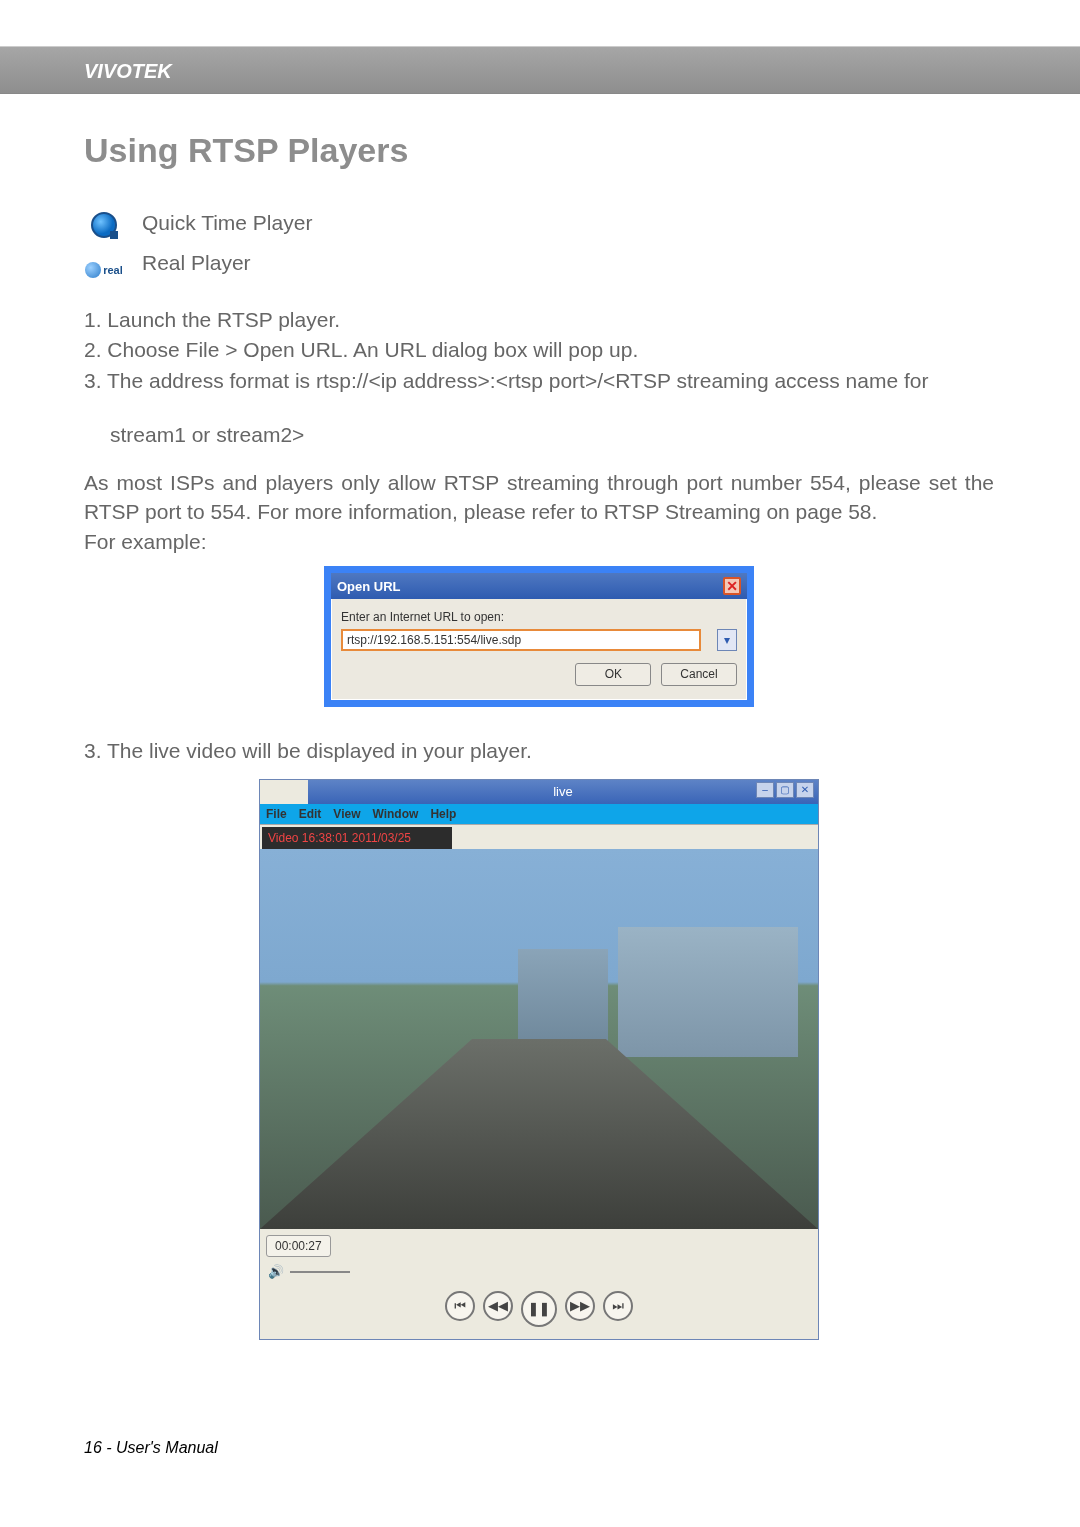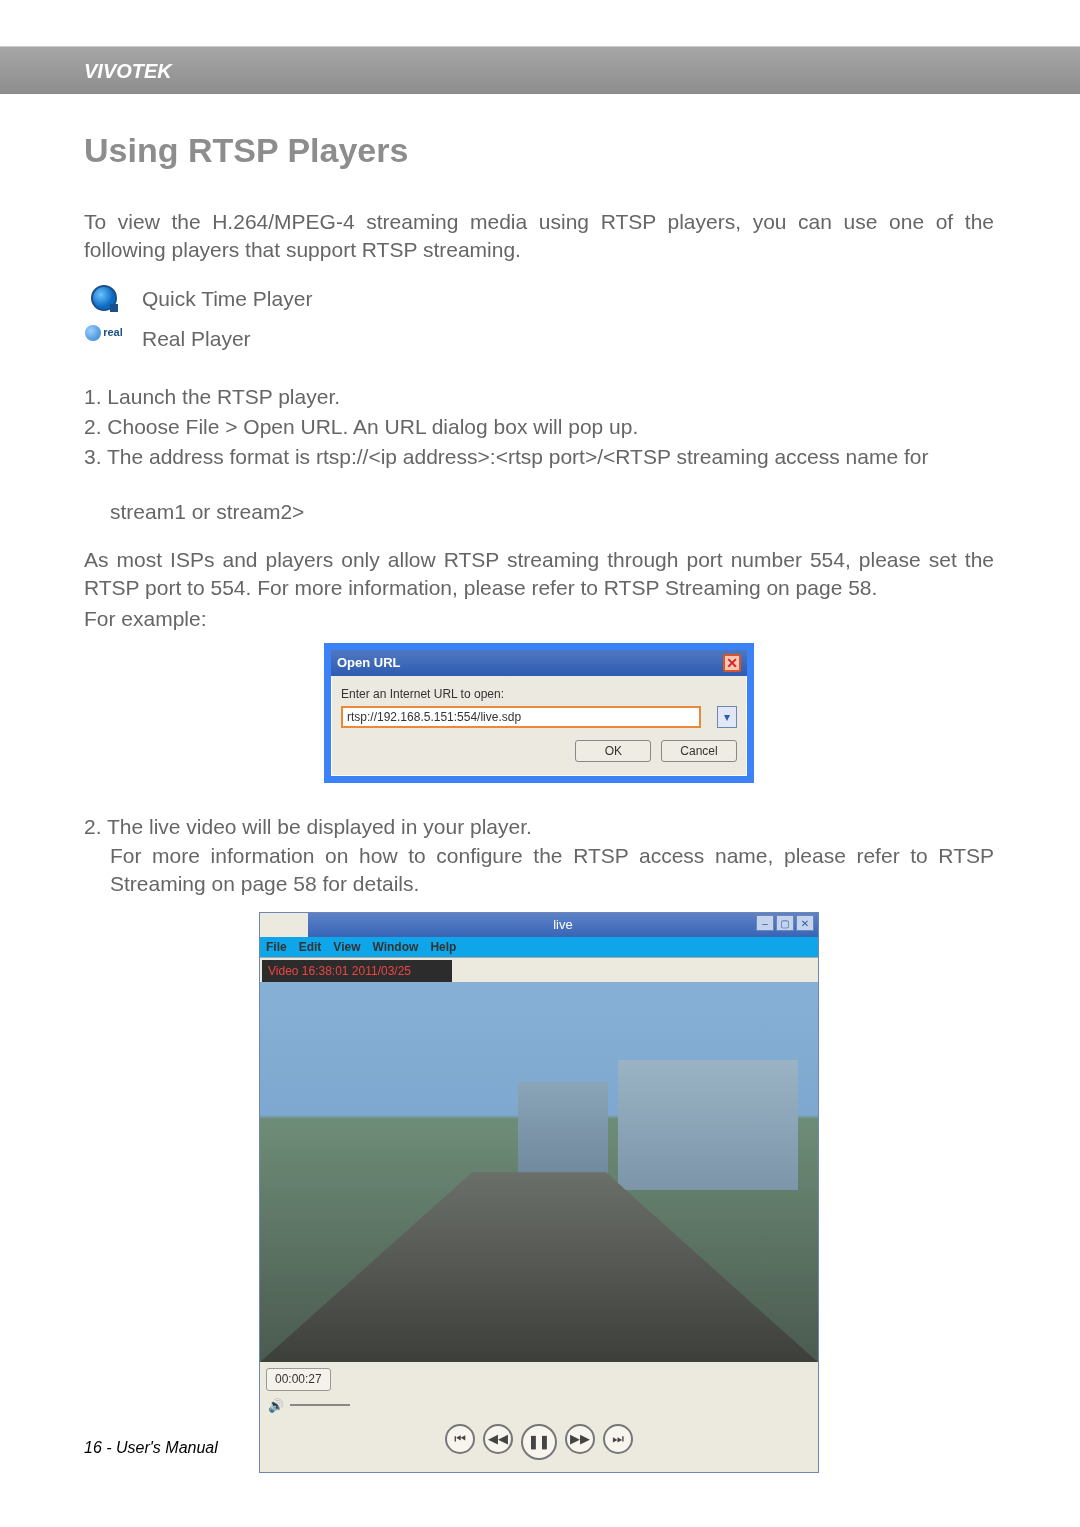--- a/index.html
+++ b/index.html
@@ -37,21 +37,21 @@
   }
   h2.section-title {
     font-size: 34px;
     font-weight: bold;
     color: #8d8d8d;
     margin-bottom: 34px;
   }
   .para-justify { text-align: justify; margin-bottom: 20px; }
   .player-list { margin: 18px 0 28px 0; }
   .player-row { display: flex; align-items: center; gap: 18px; margin-bottom: 10px; }
-  .icon-box { width: 40px; height: 30px; display:flex; align-items:flex-start; justify-content:center; }
+  .icon-box { width: 40px; height: 30px; display:flex; align-items:flex-end; justify-content:center; }
   .qt-icon { width:26px; height:26px; border-radius:50%; background: radial-gradient(circle at 35% 35%, #6fc2ff 0%, #0b6bc3 60%); border:2px solid #1a4f8a; position:relative; }
   .qt-icon:after { content:""; position:absolute; right:-3px; bottom:-3px; width:8px; height:8px; background:#1a4f8a; }
   .rp-icon { font-size:11px; color:#1a4f8a; font-weight:bold; }
   .rp-icon .bubble { display:inline-block; width:16px; height:16px; border-radius:50%; background:radial-gradient(circle at 35% 35%, #9bd0ff, #2d7cc9); vertical-align:middle; margin-right:2px;}
   ol.steps { margin: 0 0 26px 0; padding-left: 0; list-style: none; }
   ol.steps li { margin-bottom: 2px; }
   .step3-wrap { text-align: justify; }
   .indent-continue { padding-left: 26px; text-align: justify; }
   .mid-para { text-align: justify; margin-top: 20px; }
   .for-example { margin-top: 2px; margin-bottom: 10px; }
@@ -122,21 +122,20 @@
 </style>
 </head>
 <body>
 
 <div class="header-band"></div>
 <div class="brand">VIVOTEK</div>
 
 <div class="page-content">
   <h2 class="section-title">Using RTSP Players</h2>
 
-  <p class="para-justify">To view the H.264/MPEG-4 streaming media using RTSP players, you can use one of the following players that support RTSP streaming.</p>
 
   <div class="player-list">
     <div class="player-row">
       <span class="icon-box">
           <span class="qt-icon"></span>
         </span>
       <span>Quick Time Player</span>
     </div>
     <div class="player-row">
       <span class="icon-box rp-icon"><span class="bubble"></span>real</span>
@@ -167,22 +166,21 @@
           <span class="dropdown-btn">▾</span>
         </div>
         <div class="btn-row">
           <span class="btn">OK</span>
           <span class="btn">Cancel</span>
         </div>
       </div>
     </div>
   </div>
 
-  <p class="step4">2. The live video will be displayed in your player.</p>
-  <p class="step4-cont">For more information on how to configure the RTSP access name, please refer to RTSP Streaming on page 58 for details.</p>
+  <p class="step4">3. The live video will be displayed in your player.</p>
 
   <div class="player-window">
     <div class="pw-title">
       <span>live</span>
       <span class="win-controls">
         <span class="wc">–</span>
         <span class="wc">▢</span>
         <span class="wc">✕</span>
       </span>
     </div>

